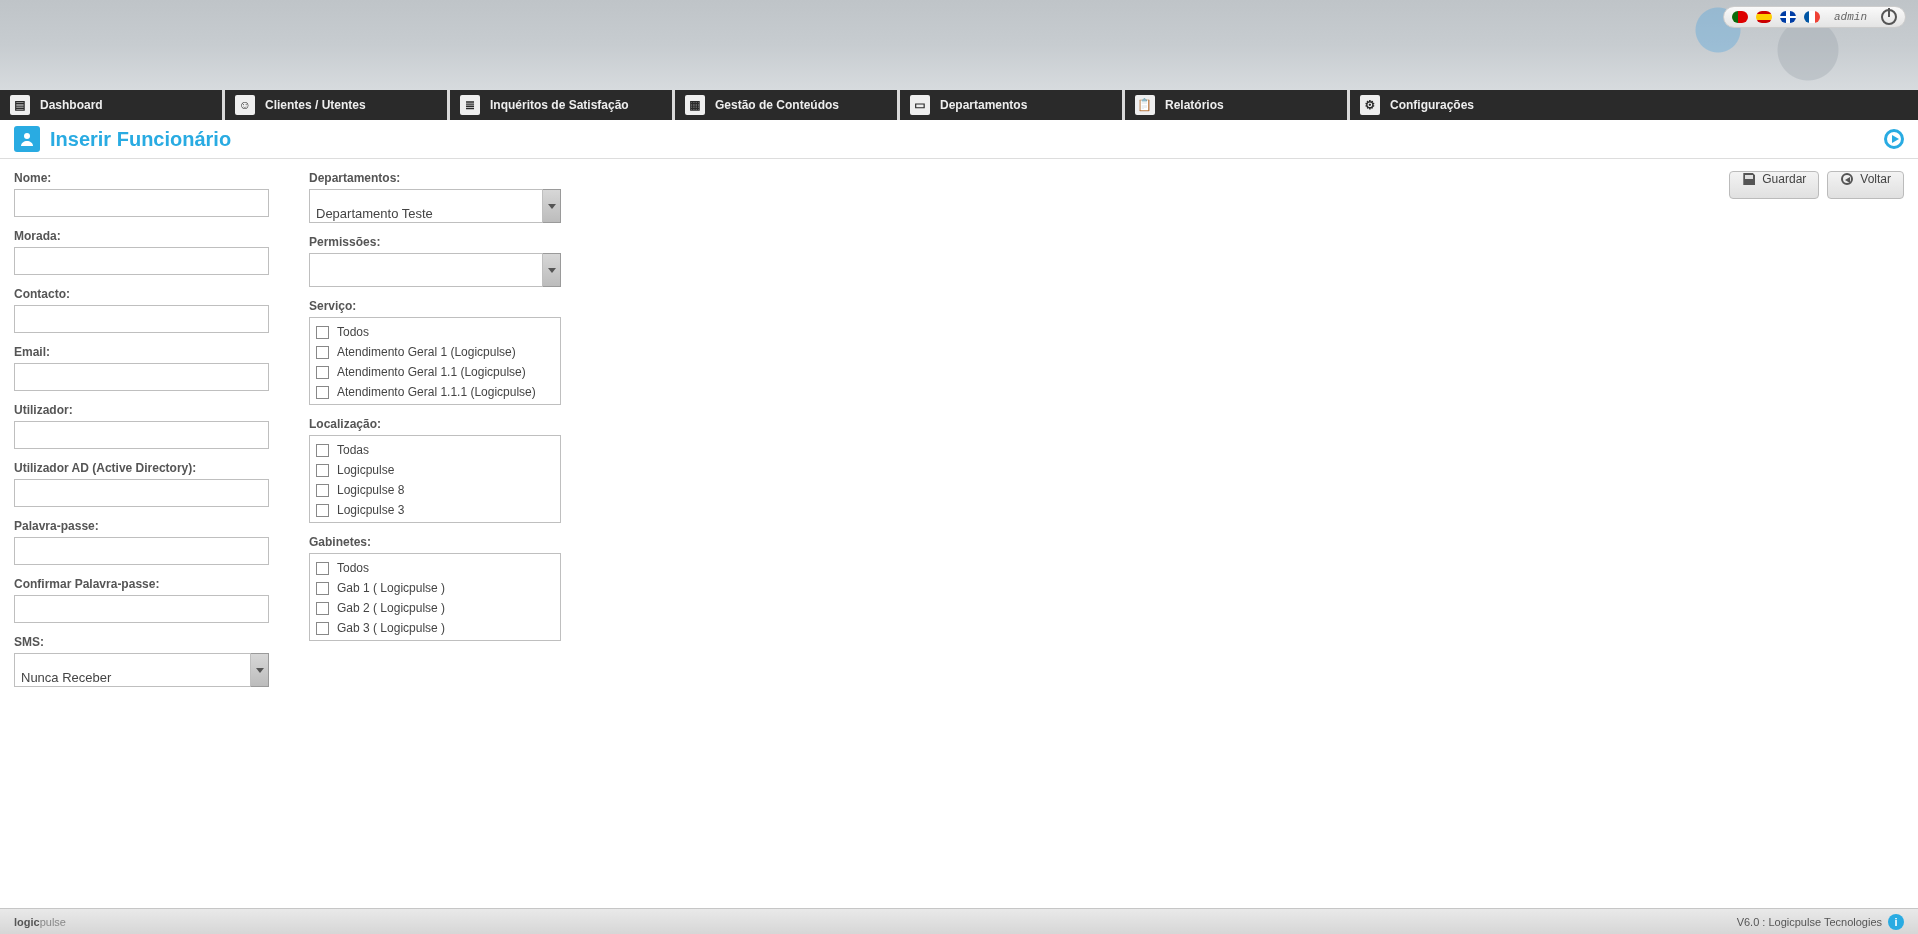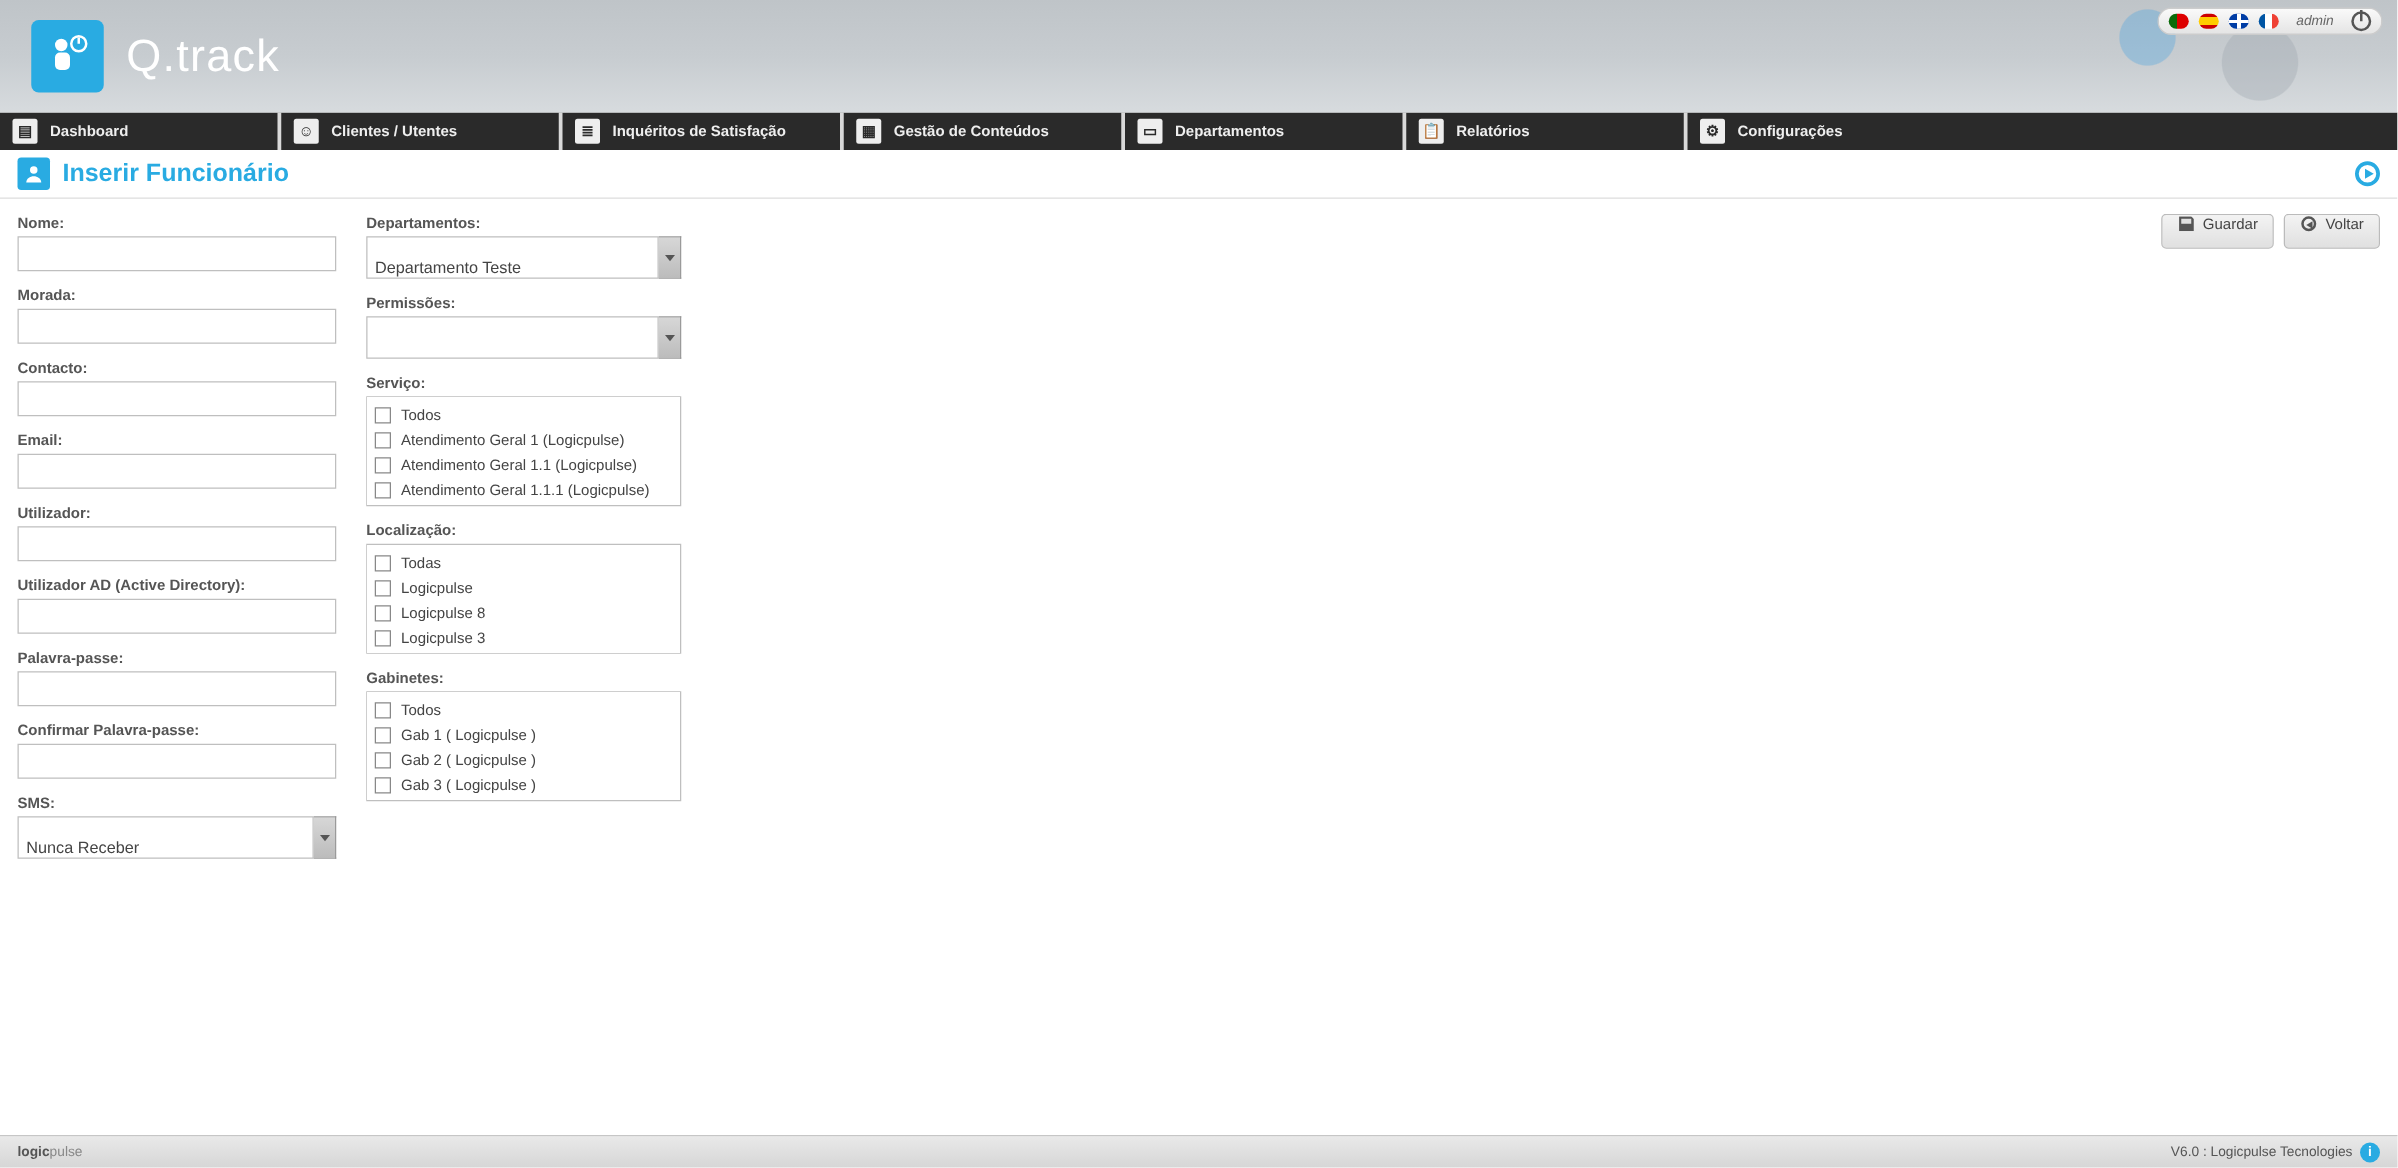--- a/index.html
+++ b/index.html
@@ -16,21 +16,21 @@
   }
   .logo-block { display:flex; align-items:center; gap:18px; padding-left:25px;}
   .logo-icon {
     width:58px; height:58px; background:#29abe2; border-radius:6px;
     display:flex; align-items:center; justify-content:center;
   }
   .app-title { font-size:36px; color:#fff; font-weight:300; letter-spacing:1px;}
   .top-right {
     position:absolute; top:6px; right:12px; display:flex; align-items:center; gap:8px;
     background: linear-gradient(to bottom,#fafafa,#e4e4e4);
-    border:1px solid #ccc; border-radius:12px; padding:2px 8px;
+    border:1px solid #ccc; border-radius:12px; padding:2px 8px;font-family:Liberation Mono, monospace;
   }
   .flag { width:16px; height:12px; border-radius:8px; display:inline-block; }
   .flag-pt { background: linear-gradient(to right,#0b6b0b 40%,#d00 40%);}
   .flag-es { background: linear-gradient(to bottom,#c00 25%,#ffcc00 25% 75%,#c00 75%);}
   .flag-en { background:#003da5; position:relative;}
   .flag-en::before{content:"";position:absolute;inset:0;background:
      linear-gradient(to bottom,transparent 40%,#fff 40% 60%,transparent 60%),
      linear-gradient(to right,transparent 40%,#fff 40% 60%,transparent 60%);}
   .flag-fr { background: linear-gradient(to right,#0055a4 33%,#fff 33% 66%,#ef4135 66%);}
   .user-label { font-style:italic; color:#666; font-size:11px; padding:0 6px;}
@@ -56,21 +56,21 @@
   .nav-ico { width:20px; height:20px; background:#eee; border-radius:2px; display:flex;align-items:center;justify-content:center;color:#2a2a2a;font-size:12px;}
   
   
   .titlebar { display:flex; align-items:center; gap:10px; padding:6px 14px; border-bottom:1px solid #ddd; position:relative;}
   .title-ico { width:26px;height:26px;background:#29abe2;border-radius:3px;display:flex;align-items:center;justify-content:center;color:#fff;}
   .page-title { color:#29abe2; font-size:20px; font-weight:600;}
   .title-right { margin-left:auto; width:20px;height:20px;border:3px solid #29abe2;border-radius:50%;position:relative;}
   .title-right::after{content:"";position:absolute;left:5px;top:3px;border-left:7px solid #29abe2;border-top:4px solid transparent;border-bottom:4px solid transparent;}
 
   
-  .content { flex:1; display:flex; padding:12px 14px 30px 14px; gap:24px; align-items:flex-start;}
+  .content { flex:1; display:flex; padding:12px 14px 30px 14px; gap:40px; align-items:flex-start;}
   .col { display:flex; flex-direction:column; gap:4px;}
   .col-left { flex:0 0 255px;}
   .col-mid  { flex:0 0 252px;}
   .col-right{ margin-left:auto; display:flex; gap:8px;}
 
   .fld-label { color:#555; font-weight:bold; font-size:12px; margin-top:8px;}
   .fld-label:first-child{margin-top:0;}
   .txt {
     width:100%; height:28px; border:1px solid #bfbfbf; background:#fff; padding:0 6px;
     font-size:12px;
@@ -117,31 +117,20 @@
   
   .cbx-panel::-webkit-scrollbar{width:14px;}
   .cbx-panel::-webkit-scrollbar-track{background:#eee;border-left:1px solid #ccc;}
   .cbx-panel::-webkit-scrollbar-thumb{background:#c4c4c4;border:1px solid #aaa;}
   .cbx-panel::-webkit-scrollbar-button{height:14px;background:#ddd;border:1px solid #bbb;}
 </style>
 </head>
 <body>
 
 <div class="topbar">
-  <div class="logo-block">
-    <div class="logo-icon">
-      <svg width="38" height="38" viewBox="0 0 38 38">
-          <circle cx="14" cy="10" r="5" fill="#fff"></circle>
-          <rect x="9" y="16" width="12" height="14" rx="4" fill="#fff"></rect>
-          <circle cx="28" cy="9" r="6" fill="none" stroke="#fff" stroke-width="2"></circle>
-          <rect x="27" y="4" width="2" height="5" fill="#fff"></rect>
-        </svg>
-    </div>
-    <div class="app-title">Q.track</div>
-  </div>
   <div class="header-deco"></div>
   <div class="top-right">
     <span class="flag flag-pt"></span>
     <span class="flag flag-es"></span>
     <span class="flag flag-en"></span>
     <span class="flag flag-fr"></span>
     <span class="user-label">admin</span>
     <span class="power-icon"></span>
   </div>
 </div>

